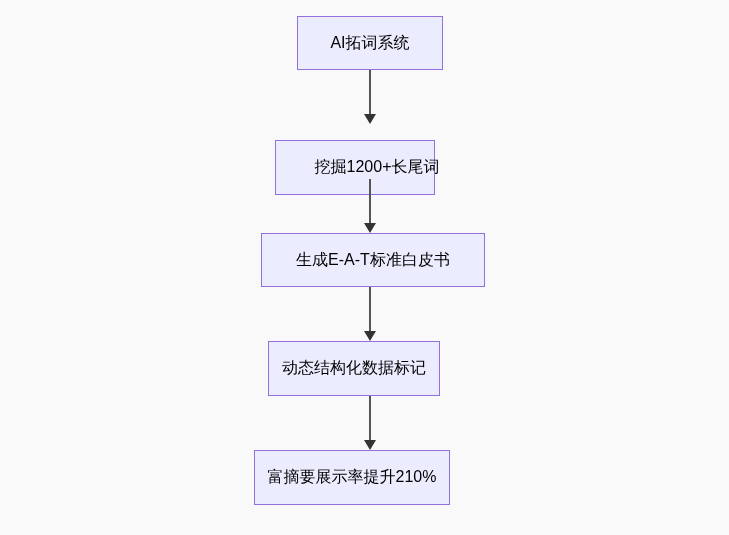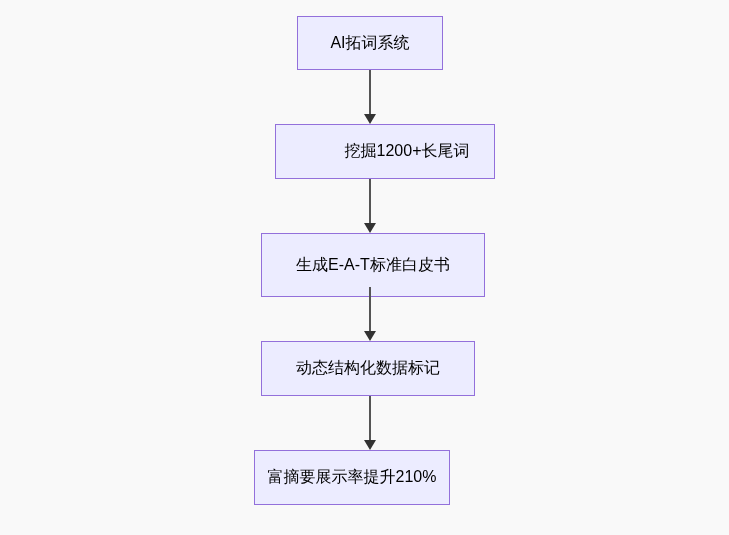--- a/index.html
+++ b/index.html
@@ -47,23 +47,23 @@
     transform: translateX(-50%);
     bottom: 0;
     width: 0;
     height: 0;
     border-left: 6px solid transparent;
     border-right: 6px solid transparent;
     border-top: 10px solid #333333;
   }
   
   #node-0 { left: 297px; top: 16px;  width: 146px; height: 54px; }
-  #node-1 { left: 275px; top: 124px; width: 220px; height: 55px; padding-left: 44px; }
-  #node-2 { left: 261px; top: 233px; width: 224px; height: 64px; }
-  #node-3 { left: 261px; top: 341px; width: 214px; height: 55px; }
+  #node-1 { left: 275px; top: 140px; width: 160px; height: 55px; padding-left: 44px; }
+  #node-2 { left: 261px; top: 233px; width: 224px; height: 54px; }
+  #node-3 { left: 268px; top: 341px; width: 172px; height: 55px; }
   #node-4 { left: 254px; top: 450px; width: 196px; height: 55px; }
   
   #edge-0 { left: 364px; top: 70px;  height: 54px; }
   #edge-1 { left: 364px; top: 179px; height: 54px; }
   #edge-2 { left: 364px; top: 287px; height: 54px; }
   #edge-3 { left: 364px; top: 396px; height: 54px; }
 </style>
 </head>
 <body>
 

